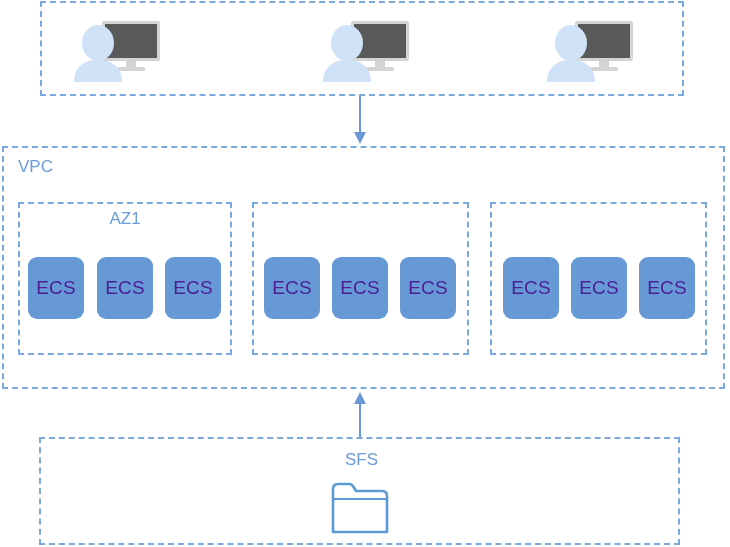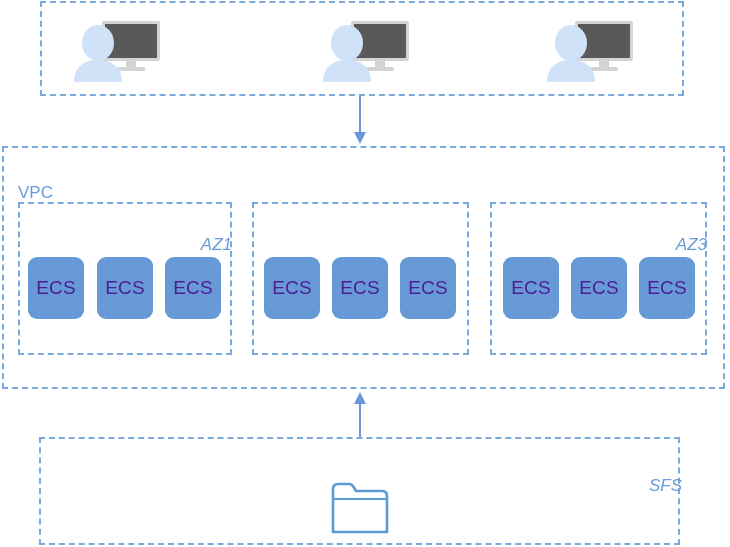--- a/index.html
+++ b/index.html
@@ -29,25 +29,23 @@
   }
 
   
   .label {
     position: absolute;
     color: #6b9bd8;
     font-size: 17px;
     line-height: 20px;
     white-space: nowrap;
     font-family: "Liberation Sans", sans-serif;
-    margin-top: 26px;
   }
   .label-center {
-    text-align: right;
-    font-style: italic;
+    text-align: center;
   }
 
   
   .ecs {
     position: absolute;
     width: 56px;
     height: 62px;
     border-radius: 9px;
     background: #6699d6;
     color: #4c1d95;
@@ -141,21 +139,20 @@
   <div class="ecs" style="left:28px; top:257px;">ECS</div>
   <div class="ecs" style="left:97px; top:257px;">ECS</div>
   <div class="ecs" style="left:165px; top:257px;">ECS</div>
 
   <div class="dashed-box" style="left:252px; top:202px; width:217px; height:153px;"></div>
   <div class="ecs" style="left:264px; top:257px;">ECS</div>
   <div class="ecs" style="left:332px; top:257px;">ECS</div>
   <div class="ecs" style="left:400px; top:257px;">ECS</div>
 
   <div class="dashed-box" style="left:490px; top:202px; width:217px; height:153px;"></div>
-  <div class="label label-center" style="left:490px; top:209px; width:217px;">AZ3</div>
   <div class="ecs" style="left:503px; top:257px;">ECS</div>
   <div class="ecs" style="left:571px; top:257px;">ECS</div>
   <div class="ecs" style="left:639px; top:257px;">ECS</div>
 
   <div class="arrow" style="left:345px; top:392px; width:30px; height:46px;">
     <svg width="30" height="46" viewBox="0 0 30 46" xmlns="http://www.w3.org/2000/svg">
       <line x1="15" y1="46" x2="15" y2="6" stroke="#6699d6" stroke-width="2"></line>
       <path d="M15 0 L9 12 L21 12 Z" fill="#6699d6"></path>
     </svg>
   </div>

